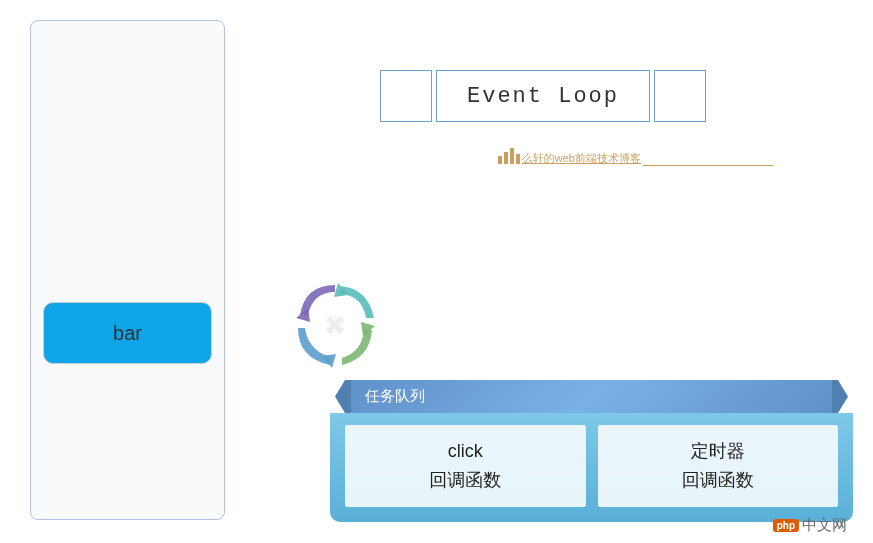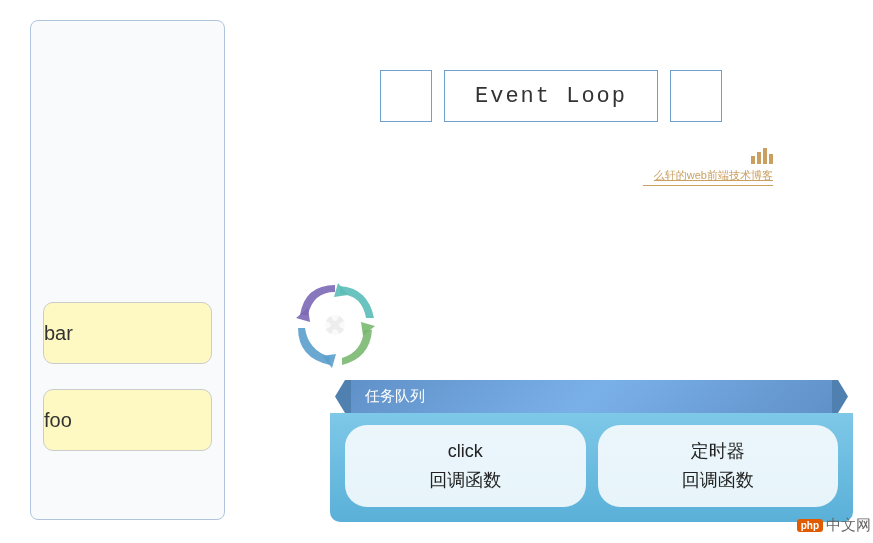--- a/index.html
+++ b/index.html
@@ -68,43 +68,44 @@
     }
 
     
     .stack-item {
       position: absolute;
       left: 12px;
       right: 12px;
       height: 62px;
       border: 1.5px solid #ccc;
       border-radius: 10px;
-      background: #fef9c3;
-      display: flex;
-      align-items: center;
+      background: #0ea5e9;
+      display: flex;
+      align-items: center;
+      justify-content: center;
       font-size: 20px;
       color: #333;
     }
 
     .stack-item-bar {
       bottom: 155px;
     }
 
     .stack-item-foo {
       bottom: 68px;
     }
 
     
     .event-loop-container {
       position: absolute;
       left: 380px;
       top: 70px;
       display: flex;
       align-items: center;
-      gap: 12px;
+      gap: 4px;
     }
 
     .event-loop-left-box {
       width: 52px;
       height: 52px;
       border: 1.5px solid #6fa0d0;
       background: #fff;
     }
 
     .event-loop-label-box {
@@ -128,21 +129,21 @@
     }
 
     
     .watermark {
       position: absolute;
       right: 100px;
       top: 148px;
       font-size: 12px;
       color: #c9a060;
       display: flex;
-      flex-direction: column;
+      flex-direction: row;
       align-items: flex-end;
       gap: 2px;
     }
 
     .watermark-icon {
       display: flex;
       gap: 2px;
       align-items: flex-end;
       margin-bottom: 2px;
     }
@@ -221,35 +222,35 @@
       border-radius: 0 0 10px 10px;
       padding: 12px 15px 15px;
       display: flex;
       gap: 12px;
       min-height: 100px;
     }
 
     .task-item {
       flex: 1;
       background: rgba(255,255,255,0.85);
-      border-radius: 22px;
+      border-radius: 2px;
       display: flex;
       flex-direction: column;
       align-items: center;
       justify-content: flex-end;
       padding: 12px 12px;
       font-size: 18px;
       color: #222;
       line-height: 1.6;
     }
 
     
     .php-logo {
       position: absolute;
-      right: 2px;
+      right: 26px;
       bottom: 8px;
       display: flex;
       align-items: center;
       gap: 3px;
     }
 
     .php-badge {
       background: #e05a00;
       color: #fff;
       font-size: 10px;
@@ -265,23 +266,20 @@
   </style>
 </head>
 <body>
 
 <div class="exec-stack">
 
   <div class="stack-item stack-item-bar">
     <span>bar</span>
   </div>
 
-  <div class="stack-item stack-item-foo">
-    <span>foo</span>
-  </div>
 </div>
 
 <div class="event-loop-container">
   <div class="event-loop-left-box"></div>
   <div class="event-loop-label-box">Event Loop</div>
   <div class="event-loop-right-box"></div>
 </div>
 
 <div class="watermark">
   <div class="watermark-icon">

